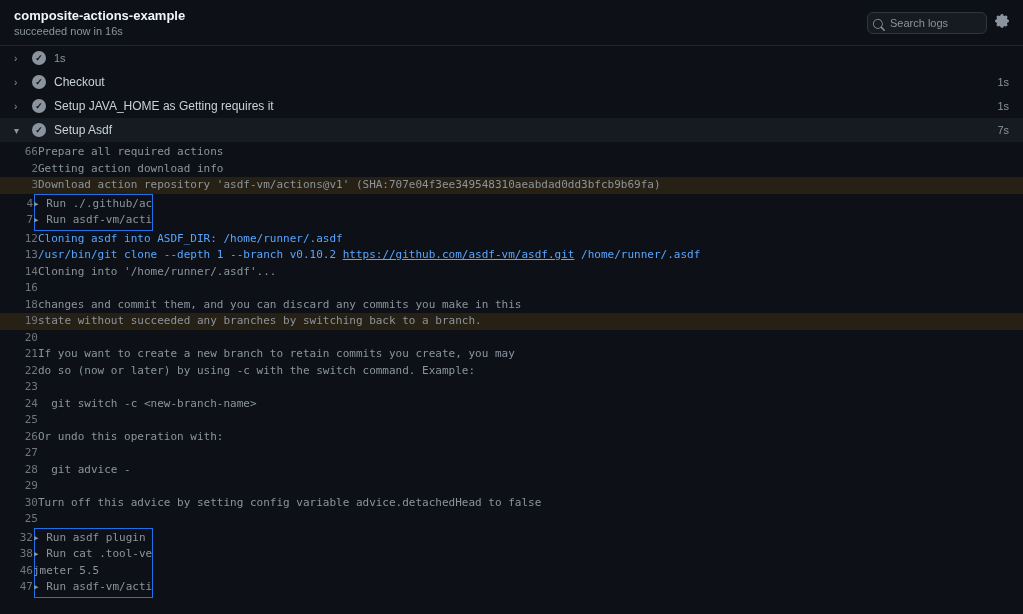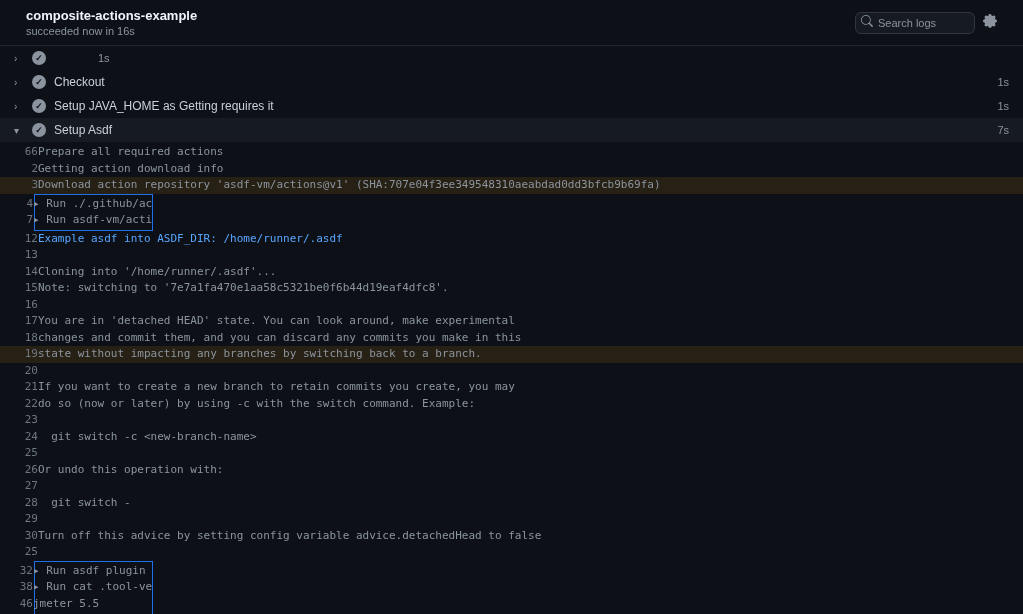--- a/index.html
+++ b/index.html
@@ -12,21 +12,21 @@
       color: #c9d1d9;
       font-family: -apple-system, BlinkMacSystemFont, "Segoe UI", Helvetica, Arial, sans-serif;
       font-size: 12px;
       width: 1023px;
       overflow-x: hidden;
     }
     .header {
       display: flex;
       justify-content: space-between;
       align-items: center;
-      padding: 8px 26px;
+      padding: 8px 14px;
       border-bottom: 1px solid #21262d;
     }
     .header-left {
       display: flex;
       flex-direction: column;
       gap: 2px;
     }
     .title {
       color: #f0f6fc;
       font-size: 13px;
@@ -37,21 +37,21 @@
       font-size: 11px;
     }
     .header-right {
       display: flex;
       align-items: center;
       gap: 8px;
     }
     .search-wrap {
       position: relative;
       display: flex;
-      align-items: center;
+      align-items: flex-end;
     }
     .search-icon {
       position: absolute;
       left: 6px;
       color: #8b949e;
       pointer-events: none;
     }
     .search-input {
       background: #161b22;
       border: 1px solid #30363d;
@@ -100,21 +100,20 @@
     }
     .check-icon.success {
       background: #8b949e;
     }
     .step-name {
       flex: 1;
     }
     .step-time {
       color: #8b949e;
       font-size: 11px;
-      margin-left: 44px;
     }
     .log-body {
       padding: 2px 0;
       font-family: ui-monospace, SFMono-Regular, "SF Mono", Menlo, Consolas, monospace;
       font-size: 11px;
       line-height: 1.5;
     }
     .log-line {
       display: flex;
       padding: 0 14px;
@@ -227,48 +226,41 @@
           <span class="log-num">4</span>
           <span class="log-text">▸ Run ./.github/actions/setup-asdf</span>
         </div>
         <div class="log-line">
           <span class="log-num">7</span>
           <span class="log-text">▸ Run asdf-vm/actions/setup@v1</span>
         </div>
       </div>
       <div class="log-line">
         <span class="log-num">12</span>
-        <span class="log-text"><span class="cmd">Example asdf into ASDF_DIR: /home/runner/.asdf</span></span>
+        <span class="log-text"><span class="cmd">Cloning asdf into ASDF_DIR: /home/runner/.asdf</span></span>
       </div>
       <div class="log-line">
         <span class="log-num">13</span>
+        <span class="log-text"><span class="cmd">/usr/bin/git clone --depth 1 --branch v0.10.2 </span><span class="link">https://github.com/asdf-vm/asdf.git</span><span class="path"> /home/runner/.asdf</span></span>
       </div>
       <div class="log-line">
         <span class="log-num">14</span>
         <span class="log-text">Cloning into '/home/runner/.asdf'...</span>
       </div>
       <div class="log-line">
-        <span class="log-num">15</span>
-        <span class="log-text">Note: switching to '7e7a1fa470e1aa58c5321be0f6b44d19eaf4dfc8'.</span>
-      </div>
-      <div class="log-line">
         <span class="log-num">16</span>
         <span class="log-text"></span>
-      </div>
-      <div class="log-line">
-        <span class="log-num">17</span>
-        <span class="log-text">You are in 'detached HEAD' state. You can look around, make experimental</span>
       </div>
       <div class="log-line">
         <span class="log-num">18</span>
         <span class="log-text">changes and commit them, and you can discard any commits you make in this</span>
       </div>
       <div class="log-line highlight">
         <span class="log-num">19</span>
-        <span class="log-text">state without impacting any branches by switching back to a branch.</span>
+        <span class="log-text">state without succeeded any branches by switching back to a branch.</span>
       </div>
       <div class="log-line">
         <span class="log-num">20</span>
         <span class="log-text"></span>
       </div>
       <div class="log-line">
         <span class="log-num">21</span>
         <span class="log-text">If you want to create a new branch to retain commits you create, you may</span>
       </div>
       <div class="log-line">
@@ -290,21 +282,21 @@
       <div class="log-line">
         <span class="log-num">26</span>
         <span class="log-text">Or undo this operation with:</span>
       </div>
       <div class="log-line">
         <span class="log-num">27</span>
         <span class="log-text"></span>
       </div>
       <div class="log-line">
         <span class="log-num">28</span>
-        <span class="log-text">  git switch -</span>
+        <span class="log-text">  git advice -</span>
       </div>
       <div class="log-line">
         <span class="log-num">29</span>
         <span class="log-text"></span>
       </div>
       <div class="log-line">
         <span class="log-num">30</span>
         <span class="log-text">Turn off this advice by setting config variable advice.detachedHead to false</span>
       </div>
       <div class="log-line">

